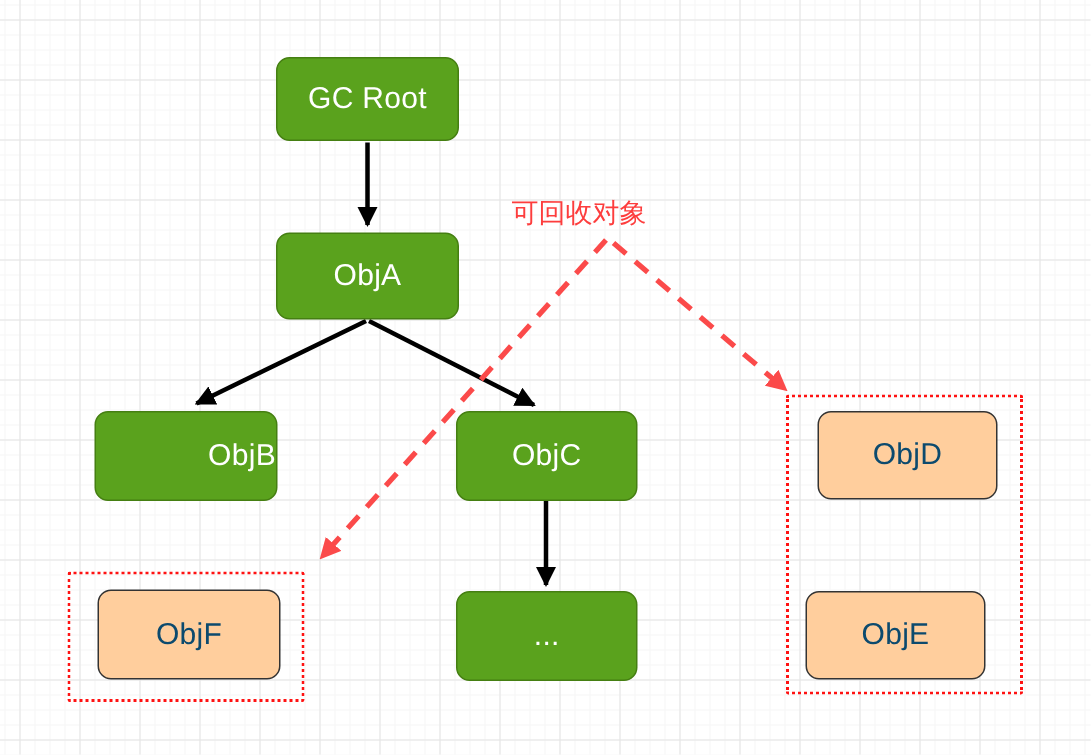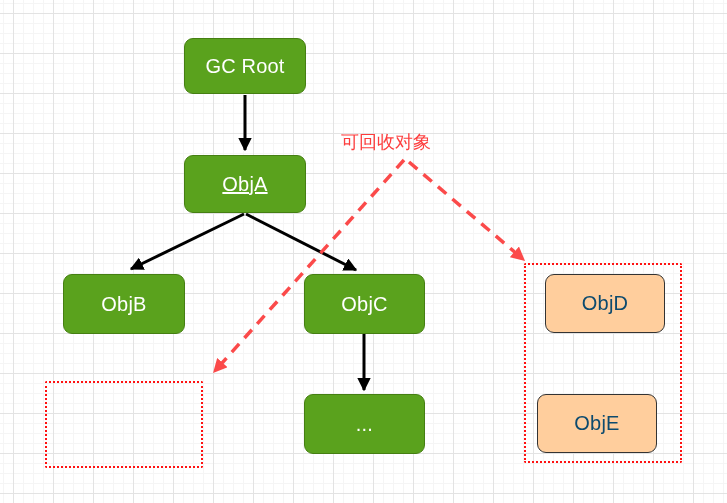--- a/index.html
+++ b/index.html
@@ -57,36 +57,39 @@
     <line x1="409" y1="162" x2="524" y2="260" stroke="#fb4a4a" stroke-width="3.5" stroke-dasharray="11 8" marker-end="url(#mr)"></line>
   </svg>
 
   <div class="group" style="left:45px; top:381px; width:158px; height:87px;"></div>
   <div class="group" style="left:524px; top:263px; width:158px; height:200px;"></div>
 
   <div class="node green" style="left:184px; top:38px; width:122px; height:56px;">
     <span>GC Root</span>
   </div>
 
-  <div class="node green" style="left:184px; top:155px; width:122px; height:58px;text-decoration:underline;">
+  <div class="node green" style="left:184px; top:155px; width:122px; height:58px;">
     <span>ObjA</span>
   </div>
 
-  <div class="node green" style="left:63px; top:274px; width:122px; height:60px;">
+  <div class="node green" style="left:63px; top:274px; width:122px; height:60px;justify-content:flex-end;">
     <span>ObjB</span>
   </div>
 
   <div class="node green" style="left:304px; top:274px; width:121px; height:60px;">
     <span>ObjC</span>
   </div>
 
   <div class="node green" style="left:304px; top:394px; width:121px; height:60px;">
     <span>...</span>
   </div>
 
+  <div class="node orange" style="left:65px; top:393px; width:122px; height:60px;">
+    <span>ObjF</span>
+  </div>
 
   <div class="node orange" style="left:545px; top:274px; width:120px; height:59px;">
     <span>ObjD</span>
   </div>
 
   <div class="node orange" style="left:537px; top:394px; width:120px; height:59px;">
     <span>ObjE</span>
   </div>
 
   <div class="annotation" style="left:341px; top:129px;">可回收对象</div>

